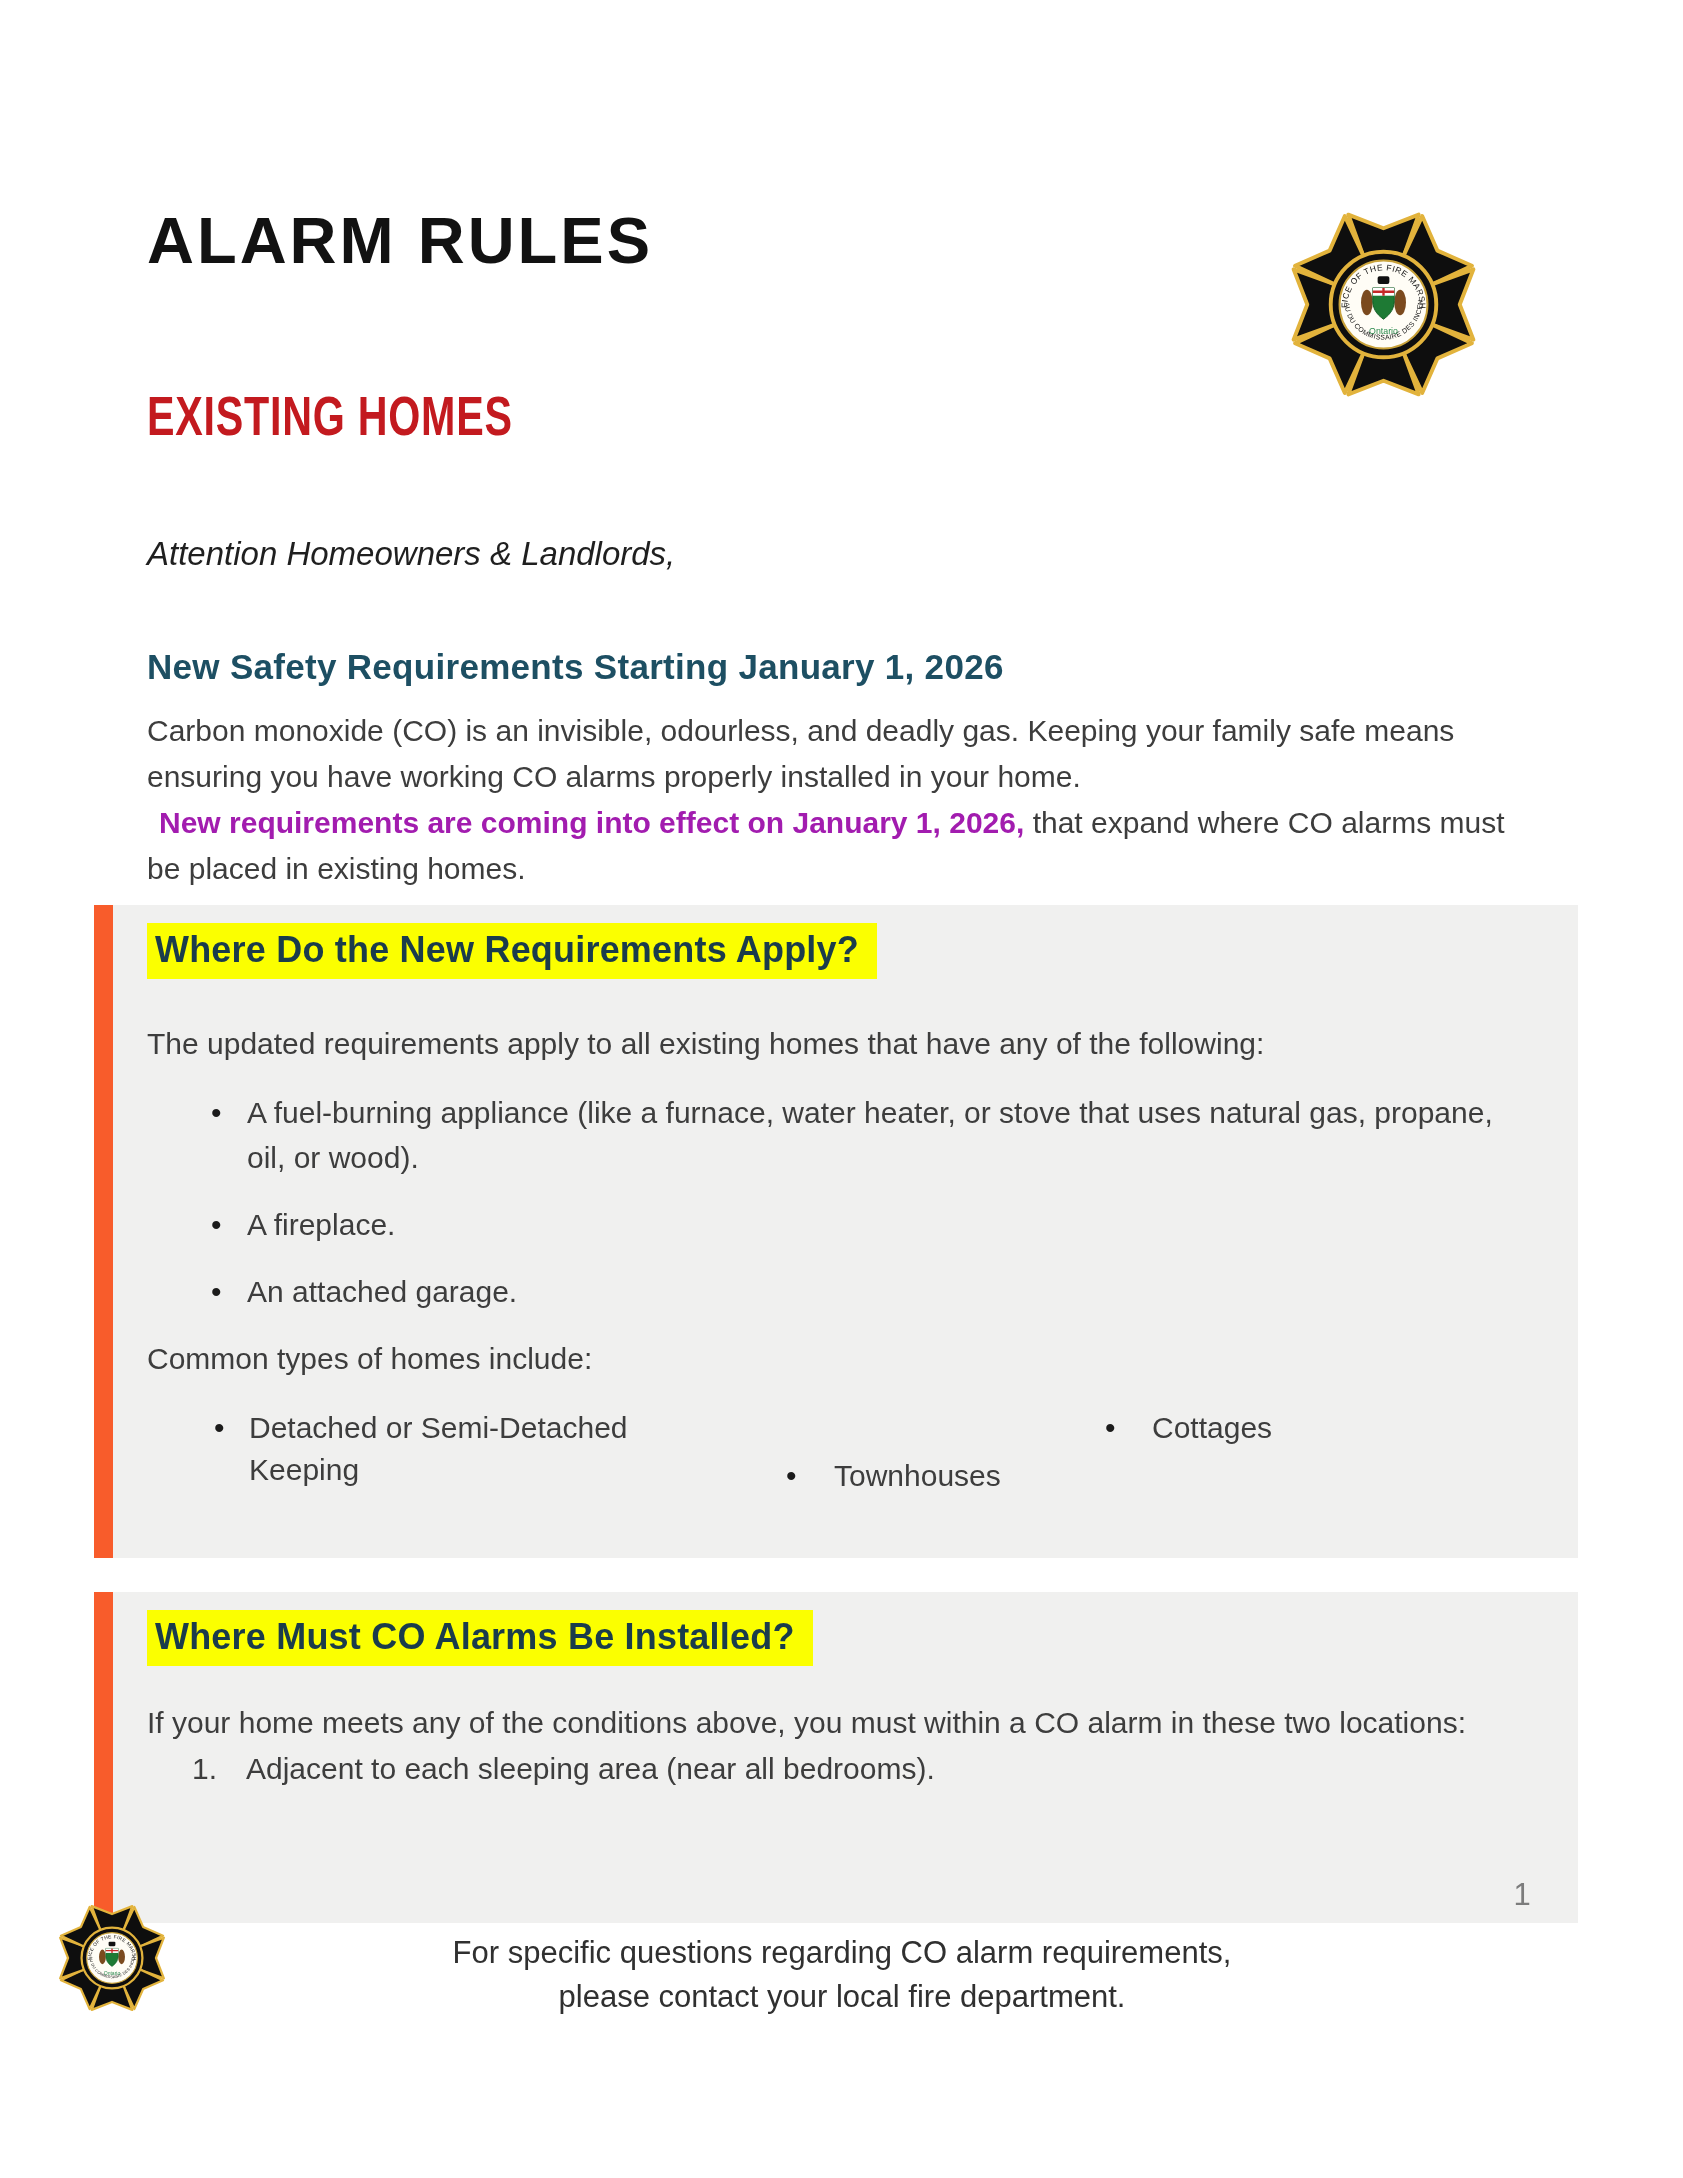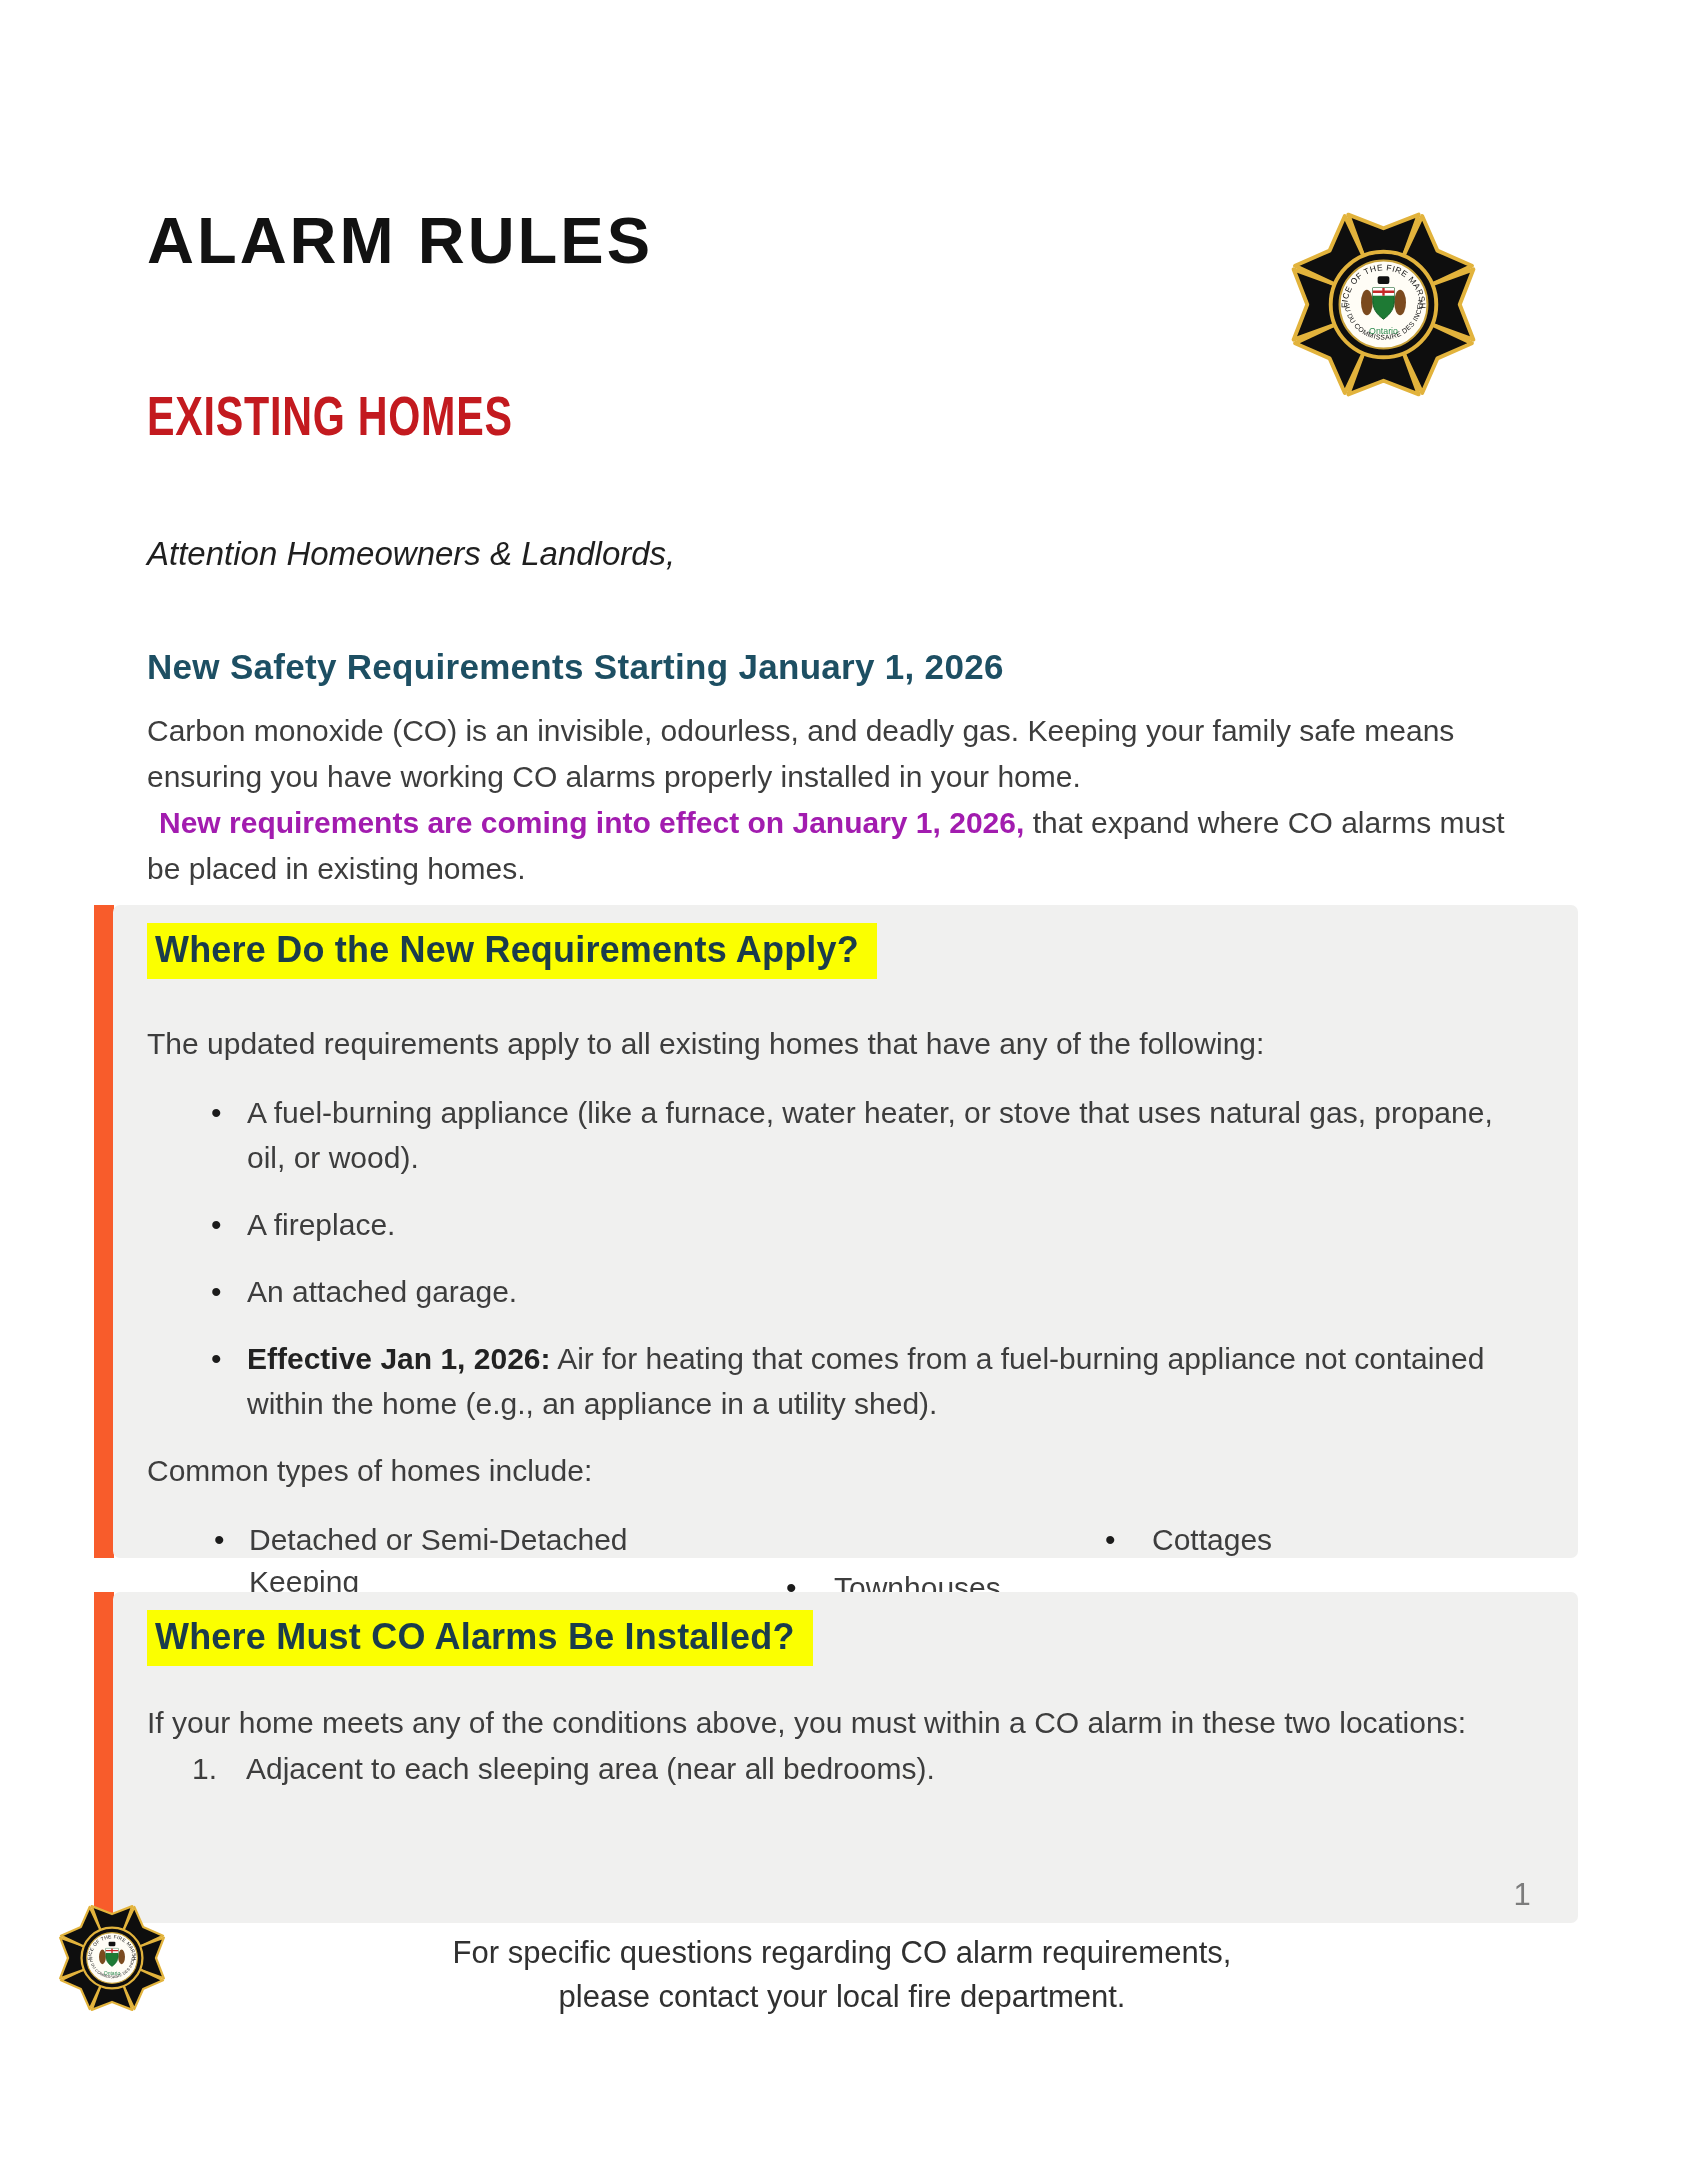--- a/index.html
+++ b/index.html
@@ -27,21 +27,21 @@
   .intro-body{
     position:absolute;left:147px;top:708px;width:1373px;
     font-size:30px;line-height:46px;color:#3d3d3d;margin:0;
   }
   .intro-body strong{color:#a21caf;margin-left:12px;}
   .accent-bar{position:absolute;width:20px;background:#f85c2b;}
   .bar1{left:94px;top:905px;height:653px;}
   .bar2{left:94px;top:1592px;height:345px;}
   .graybox{
     position:absolute;left:113px;width:1465px;background:#f0f0ef;
-    box-sizing:border-box;padding:18px 62px 0 34px;border-radius:7px;
+    box-sizing:border-box;padding:18px 62px 0 34px;
   }
   .box1{top:905px;height:653px;}
   .box2{top:1592px;height:331px;}
   .hl-heading{
     display:inline-block;background:#fbff00;color:#1a3c4b;
     font-size:36px;font-weight:700;padding:6px 18px 8px 8px;letter-spacing:0.2px;
     margin:0;
   }
   .box-text{font-size:30px;line-height:45px;color:#3d3d3d;margin:0;}
   .box1 .lead{margin-top:42px;}
@@ -133,21 +133,20 @@
     <strong>New requirements are coming into effect on January 1, 2026,</strong><span> that expand where CO alarms must be placed in existing homes.</span></p>
 
   <div class="accent-bar bar1"></div>
   <div class="graybox box1">
     <h2 class="hl-heading">Where Do the New Requirements Apply?</h2>
     <p class="box-text lead">The updated requirements apply to all existing homes that have any of the following:</p>
     <ul class="bullets">
       <li><span>A fuel-burning appliance (like a furnace, water heater, or stove that uses natural gas, propane, oil, or wood).</span></li>
       <li><span>A fireplace.</span></li>
       <li><span>An attached garage.</span></li>
-      <li><strong>Effective Jan 1, 2026:</strong><span>  Air for heating that comes from a fuel-burning appliance not contained within the home (e.g., an appliance in a utility shed).</span></li>
     </ul>
     <p class="box-text homes-lead">Common types of homes include:</p>
     <ul class="home-cols">
       <li class="home-col-1">Detached or Semi-Detached Keeping</li>
       <li class="home-col-2">Townhouses</li>
       <li class="home-col-3">Cottages</li>
     </ul>
   </div>
 
   <div class="accent-bar bar2"></div>

